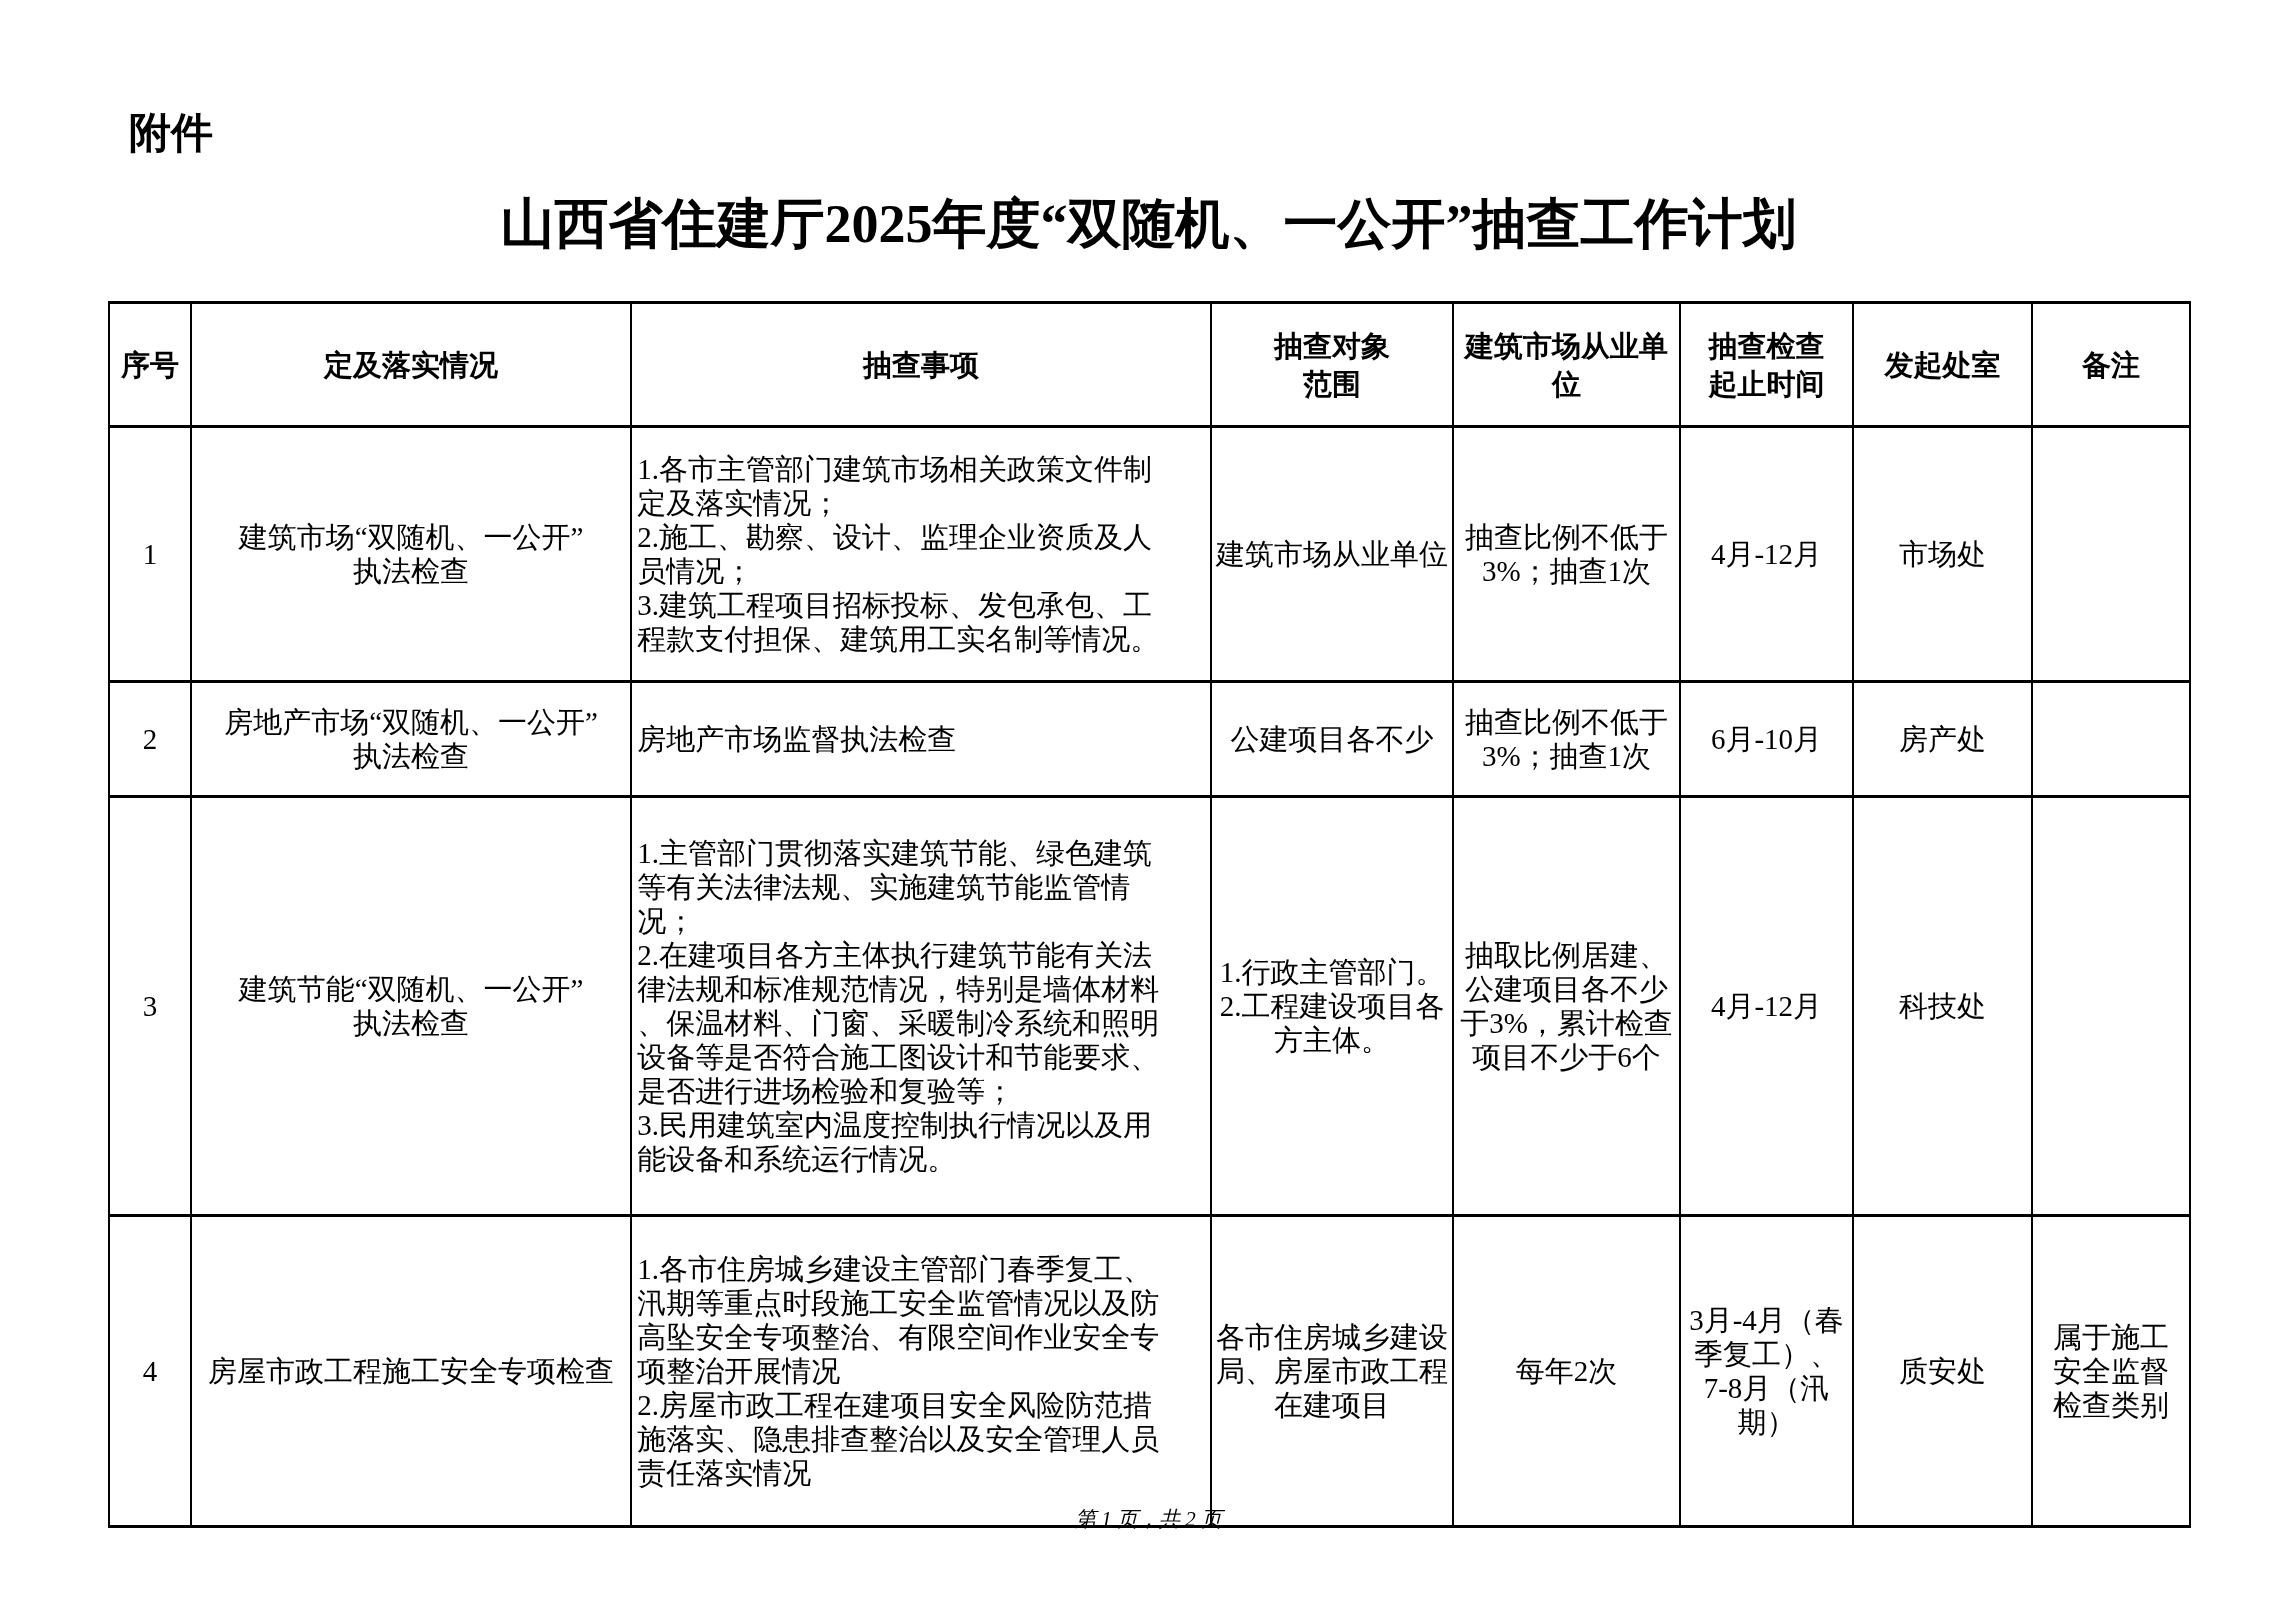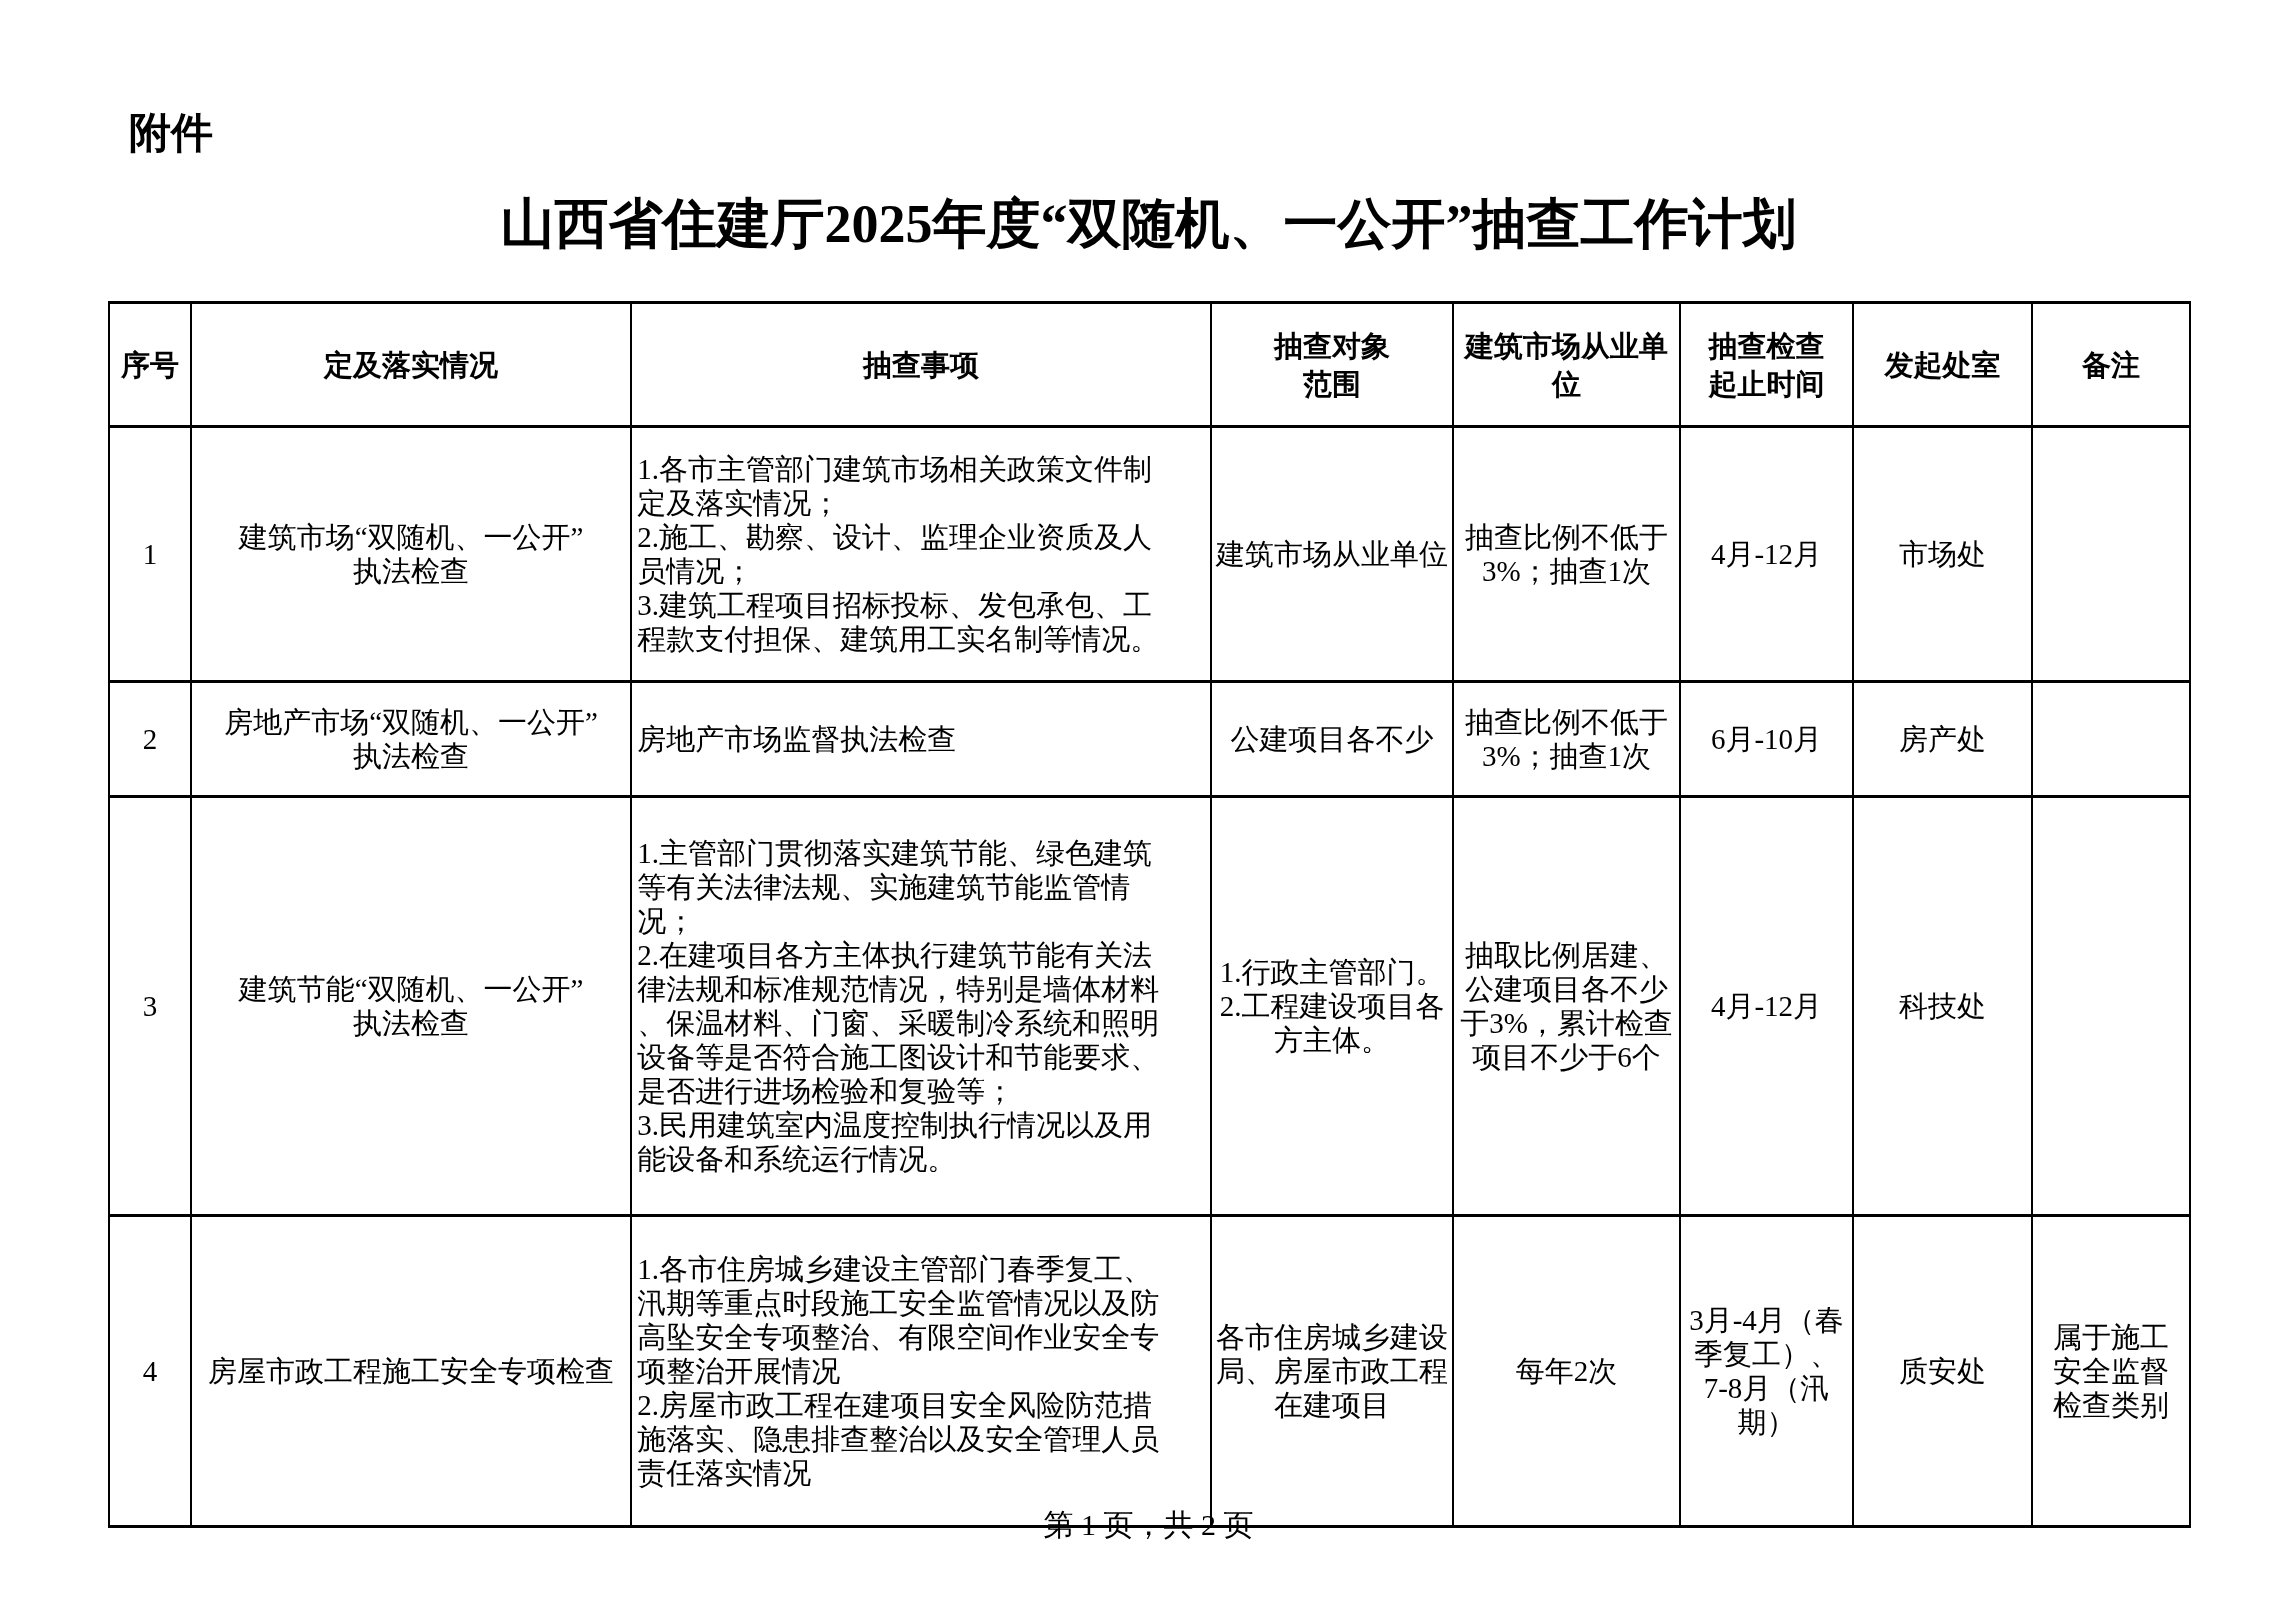--- a/index.html
+++ b/index.html
@@ -39,21 +39,21 @@
   table.plan td.items {
     text-align:left; padding:2.6px 5.2px;
   }
   tr.h-header { height:124px;margin-top:33px; }
   tr.h-r1 { height:255px; }
   tr.h-r2 { height:115px; }
   tr.h-r3 { height:419px; }
   tr.h-r4 { height:311px; }
   .footer {
     position:absolute; left:108px; top:1505px; width:2081px;
-    text-align:center; font-size:30px; z-index:2;
+    text-align:center; font-size:21px; z-index:2;font-style:italic;
   }
 </style>
 </head>
 <body>
 
 <div class="attachment">附件</div>
 
 <div class="title">山西省住建厅2025年度“双随机、一公开”抽查工作计划</div>
 
 <table class="plan">

